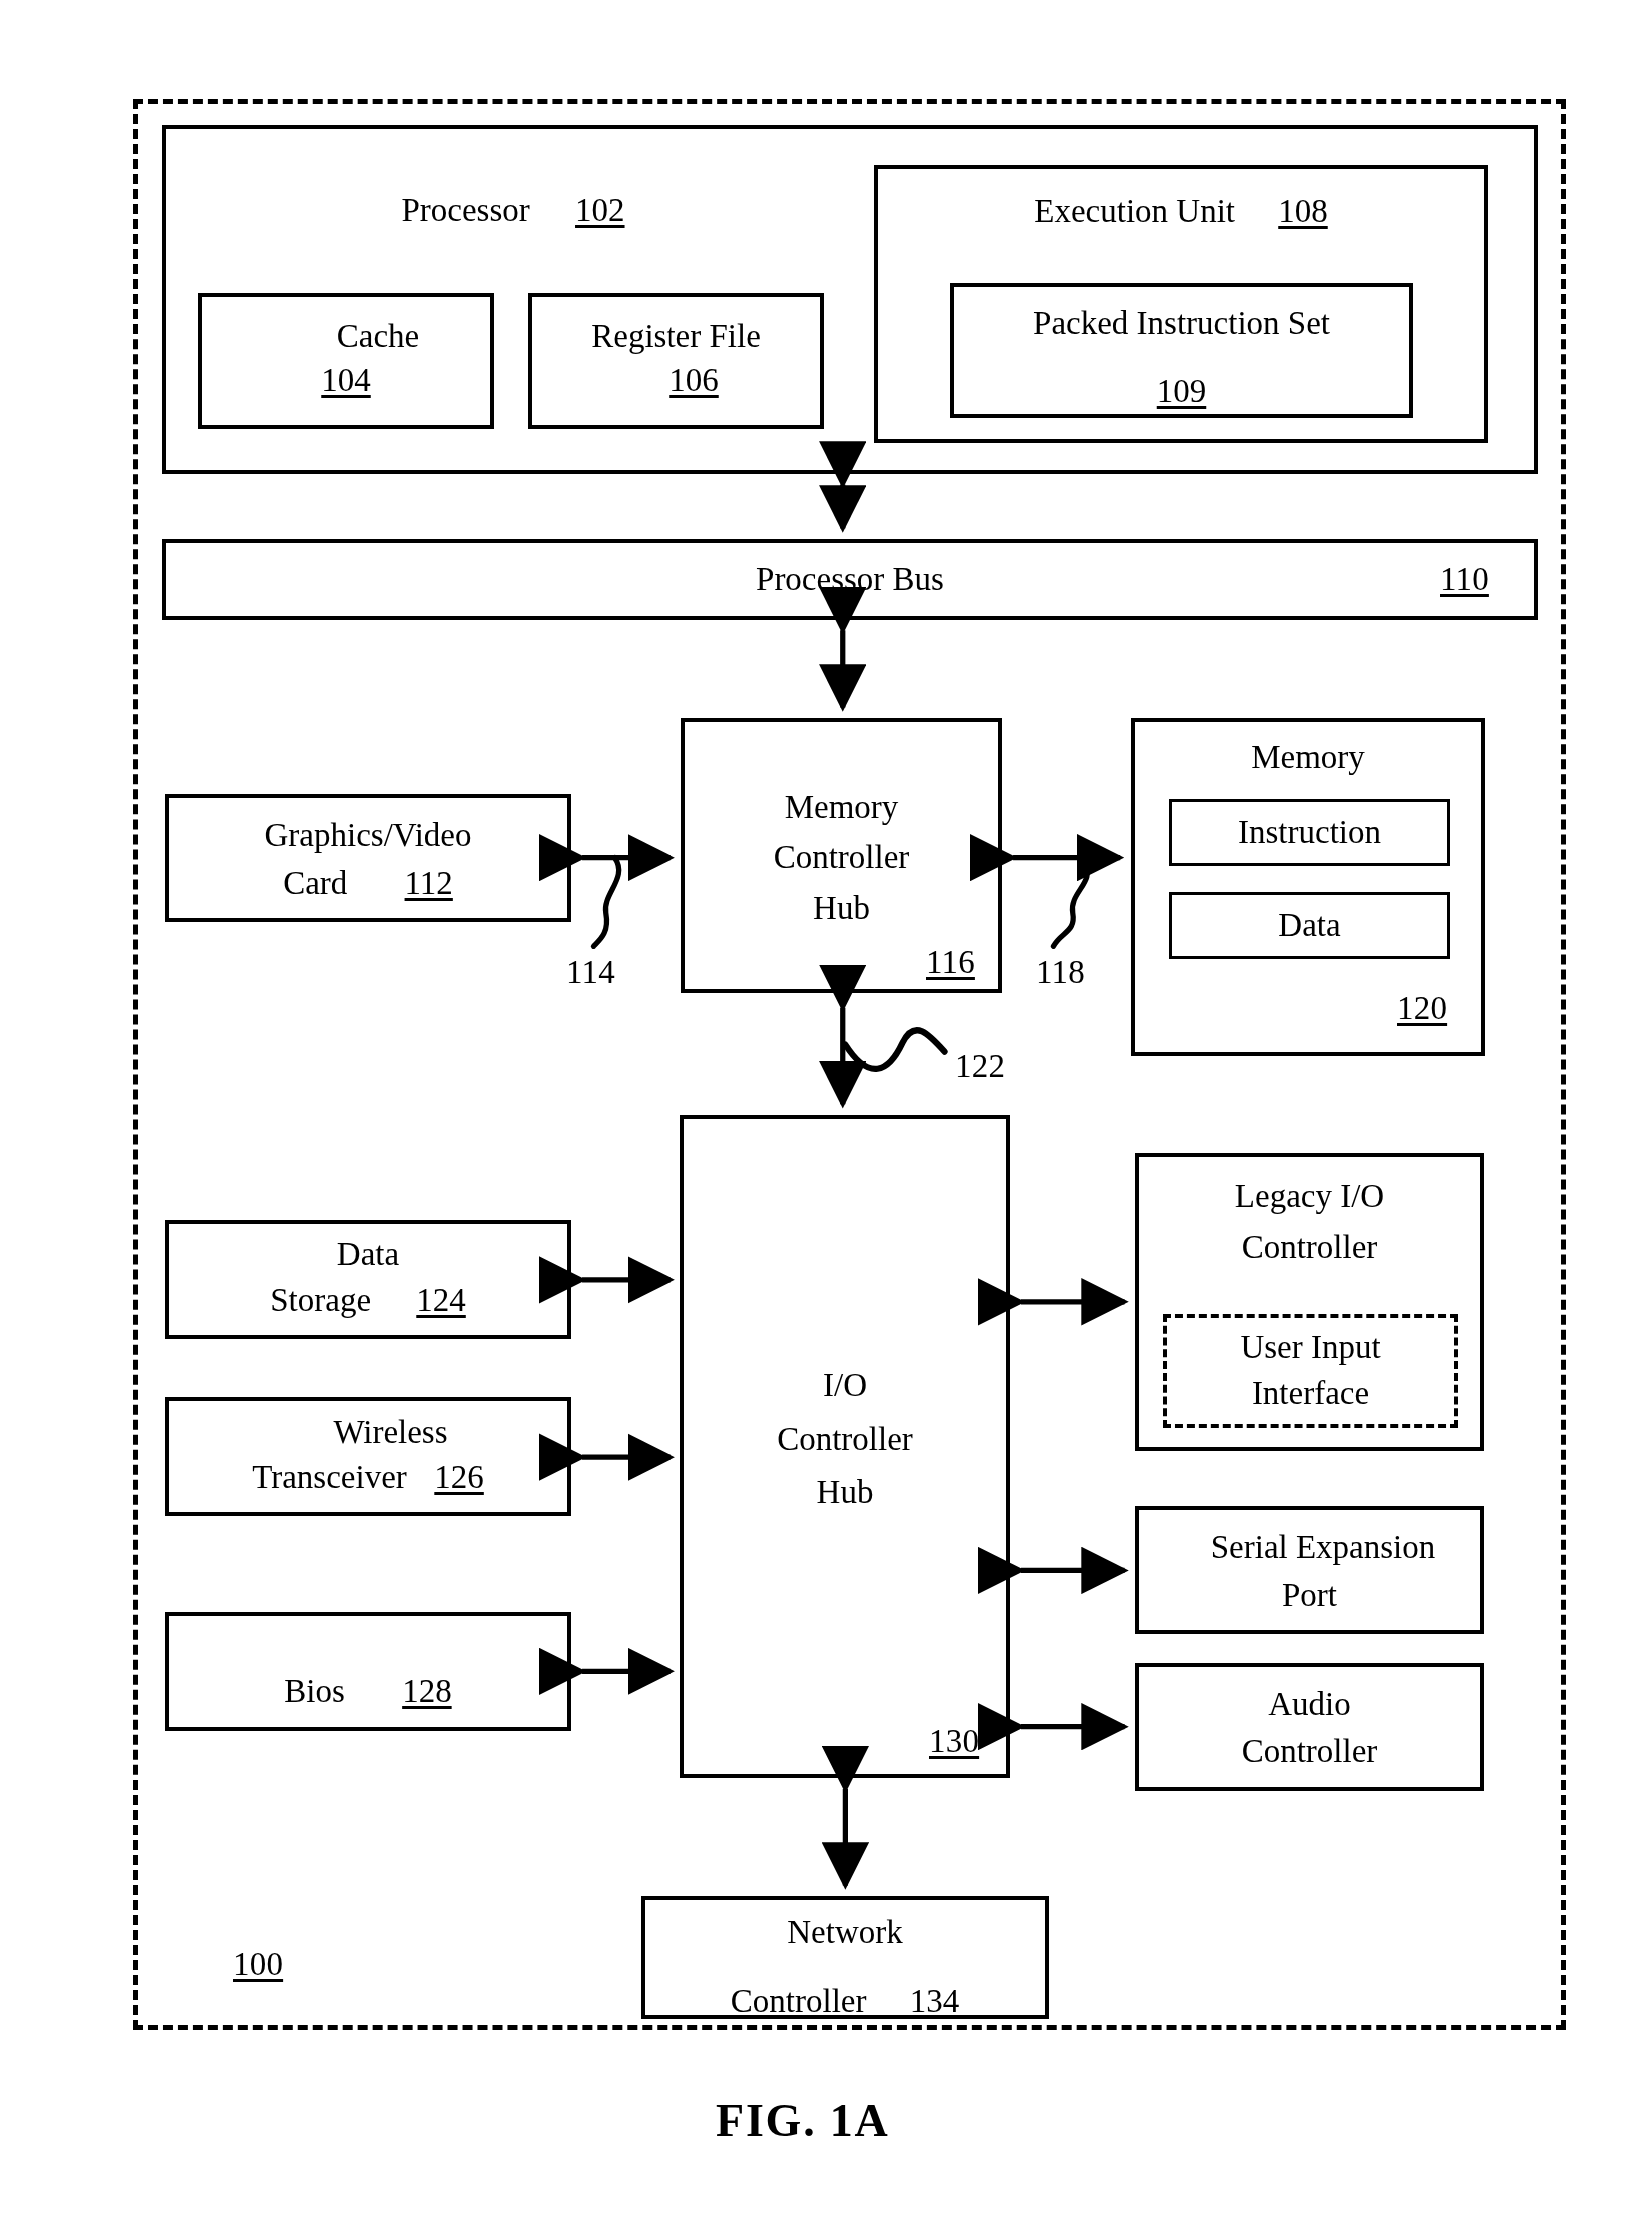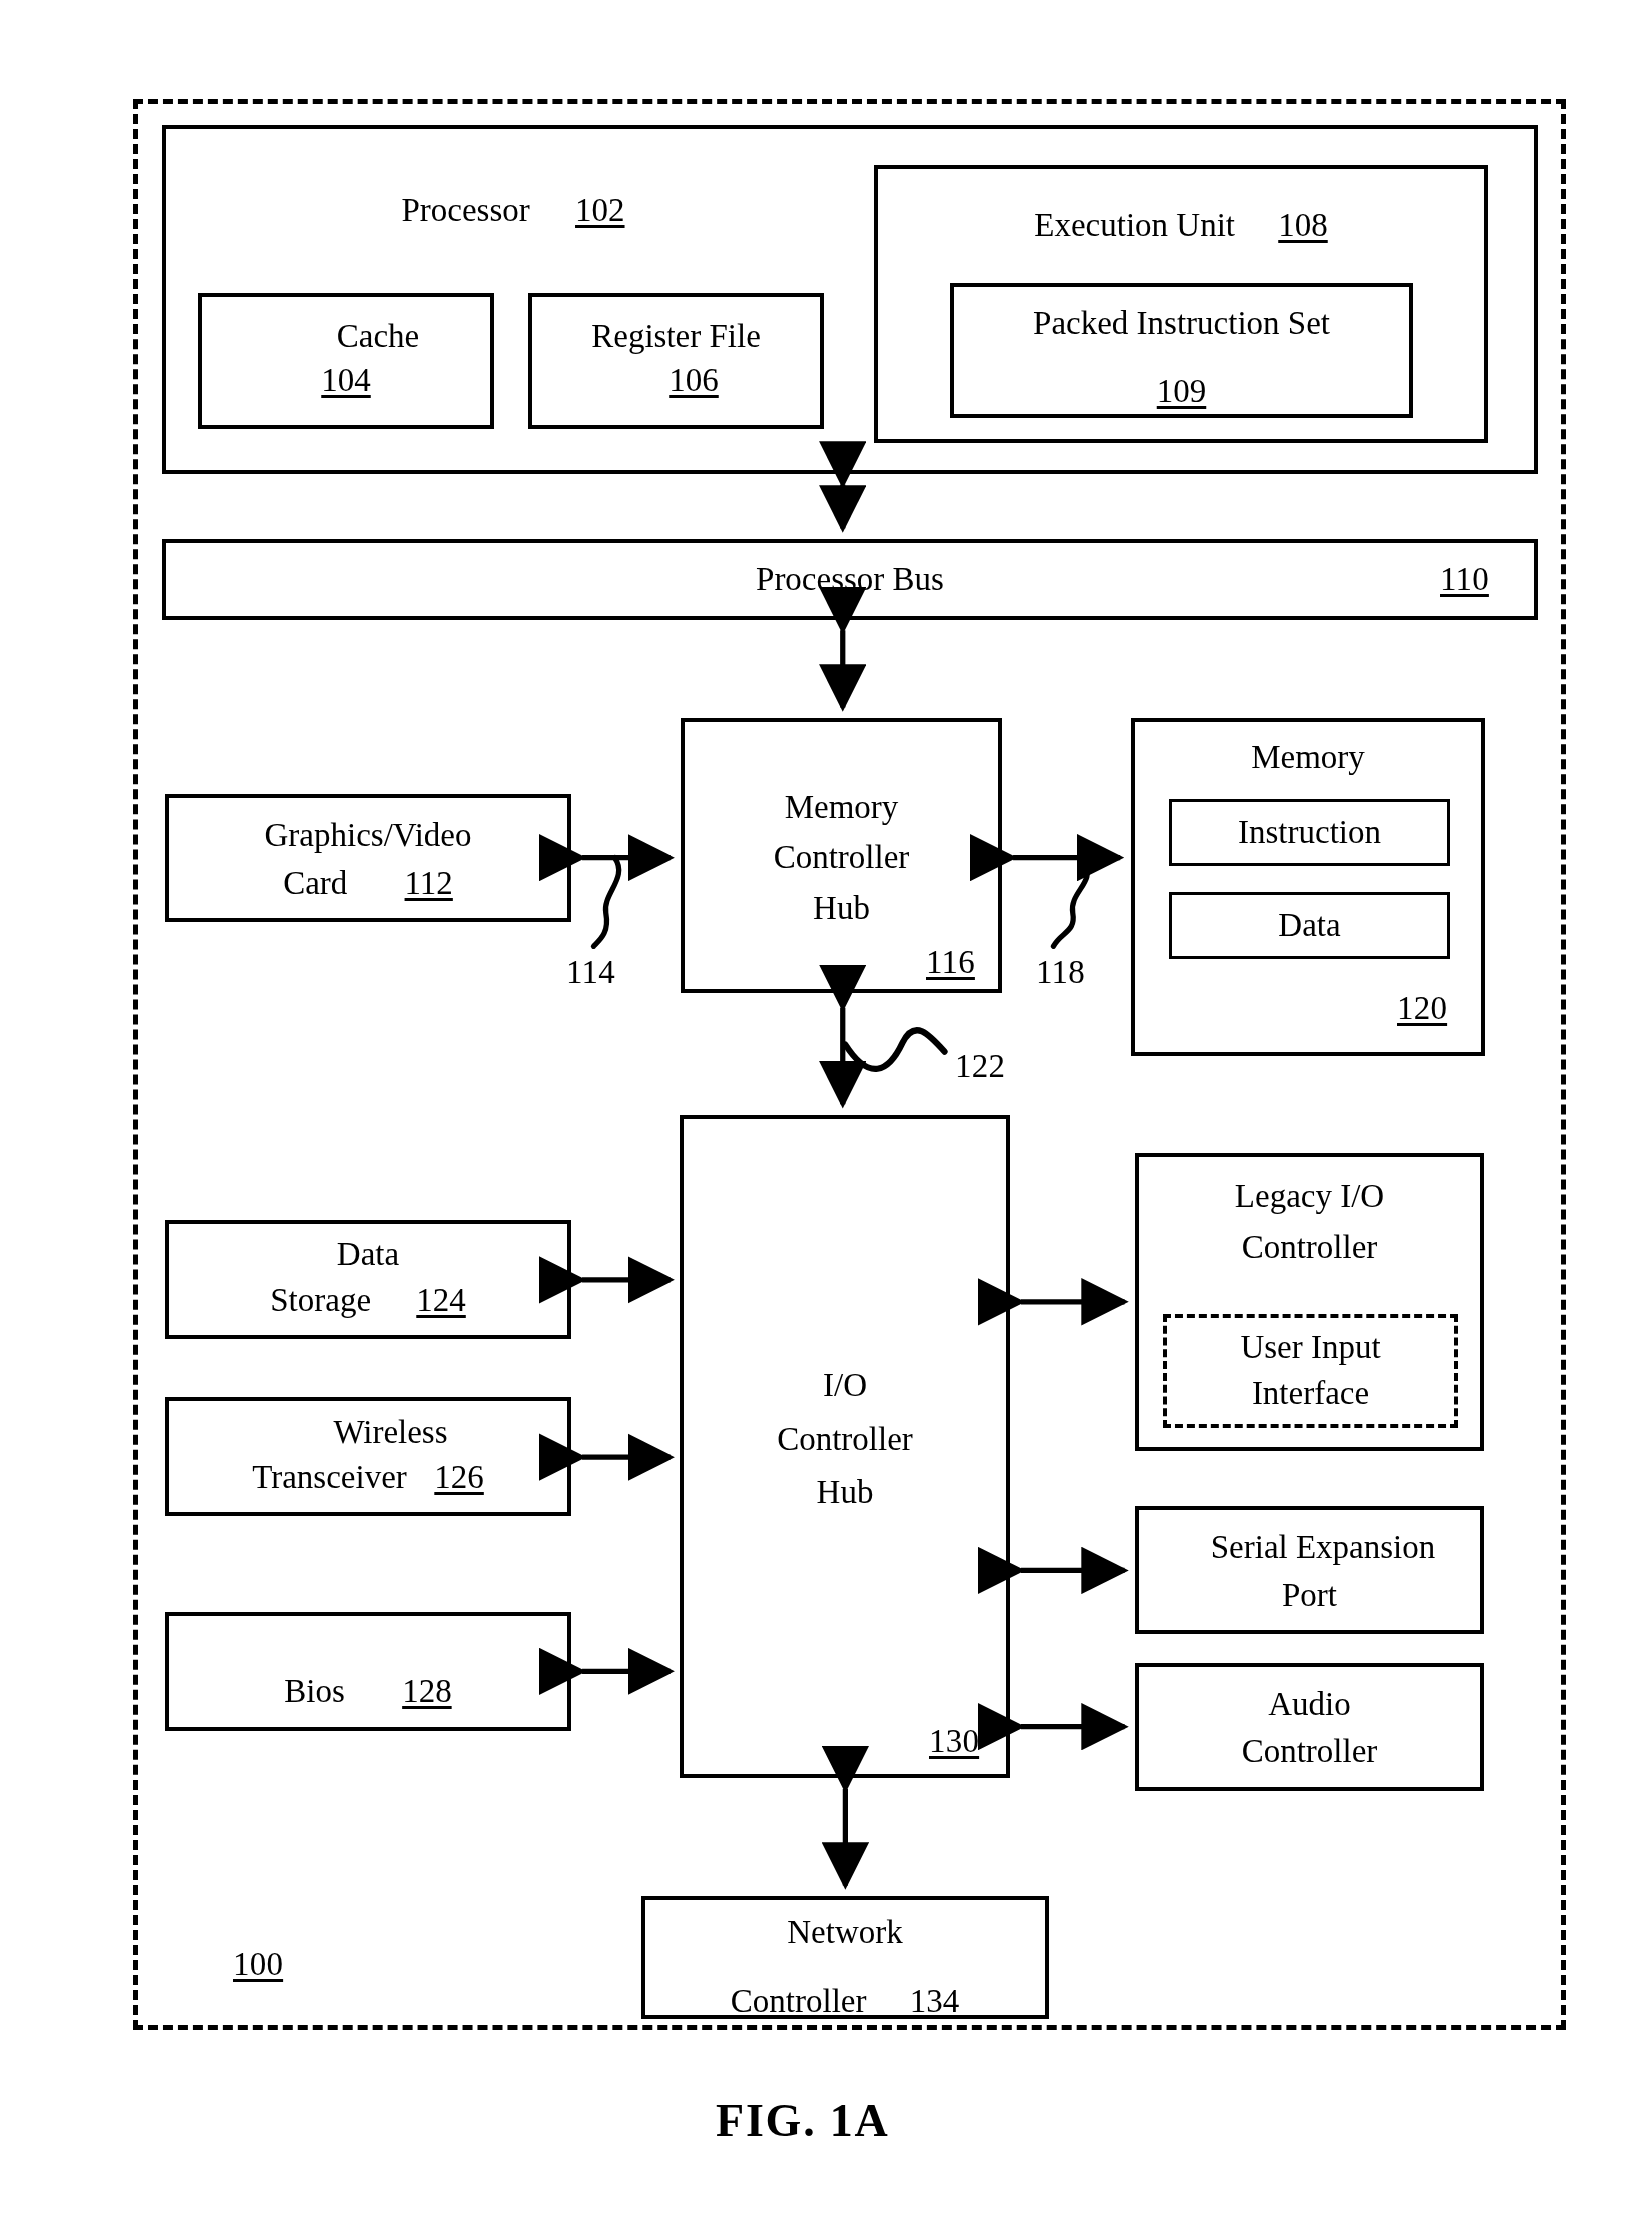--- a/index.html
+++ b/index.html
@@ -91,21 +91,21 @@
     <span class="ref">104</span>
   </div>
 
   <div class="box" style="left:528px; top:293px; width:296px; height:136px;"></div>
   <div class="row" style="left:528px; top:316px; width:296px;">Register File</div>
   <div class="row" style="left:546px; top:360px; width:296px;">
     <span class="ref">106</span>
   </div>
 
   <div class="box" style="left:874px; top:165px; width:614px; height:278px;"></div>
-  <div class="row" style="left:874px; top:205px; width:614px;">
+  <div class="row" style="left:874px; top:191px; width:614px;">
     <span>Execution Unit</span>
     <span style="display:inline-block;width:35px"></span><span class="ref">108</span>
   </div>
 
   <div class="box" style="left:950px; top:283px; width:463px; height:135px;"></div>
   <div class="row" style="left:950px; top:303px; width:463px;">Packed Instruction Set</div>
   <div class="row" style="left:950px; top:348px; width:463px;margin-top:23px;">
     <span class="ref">109</span>
   </div>
 

